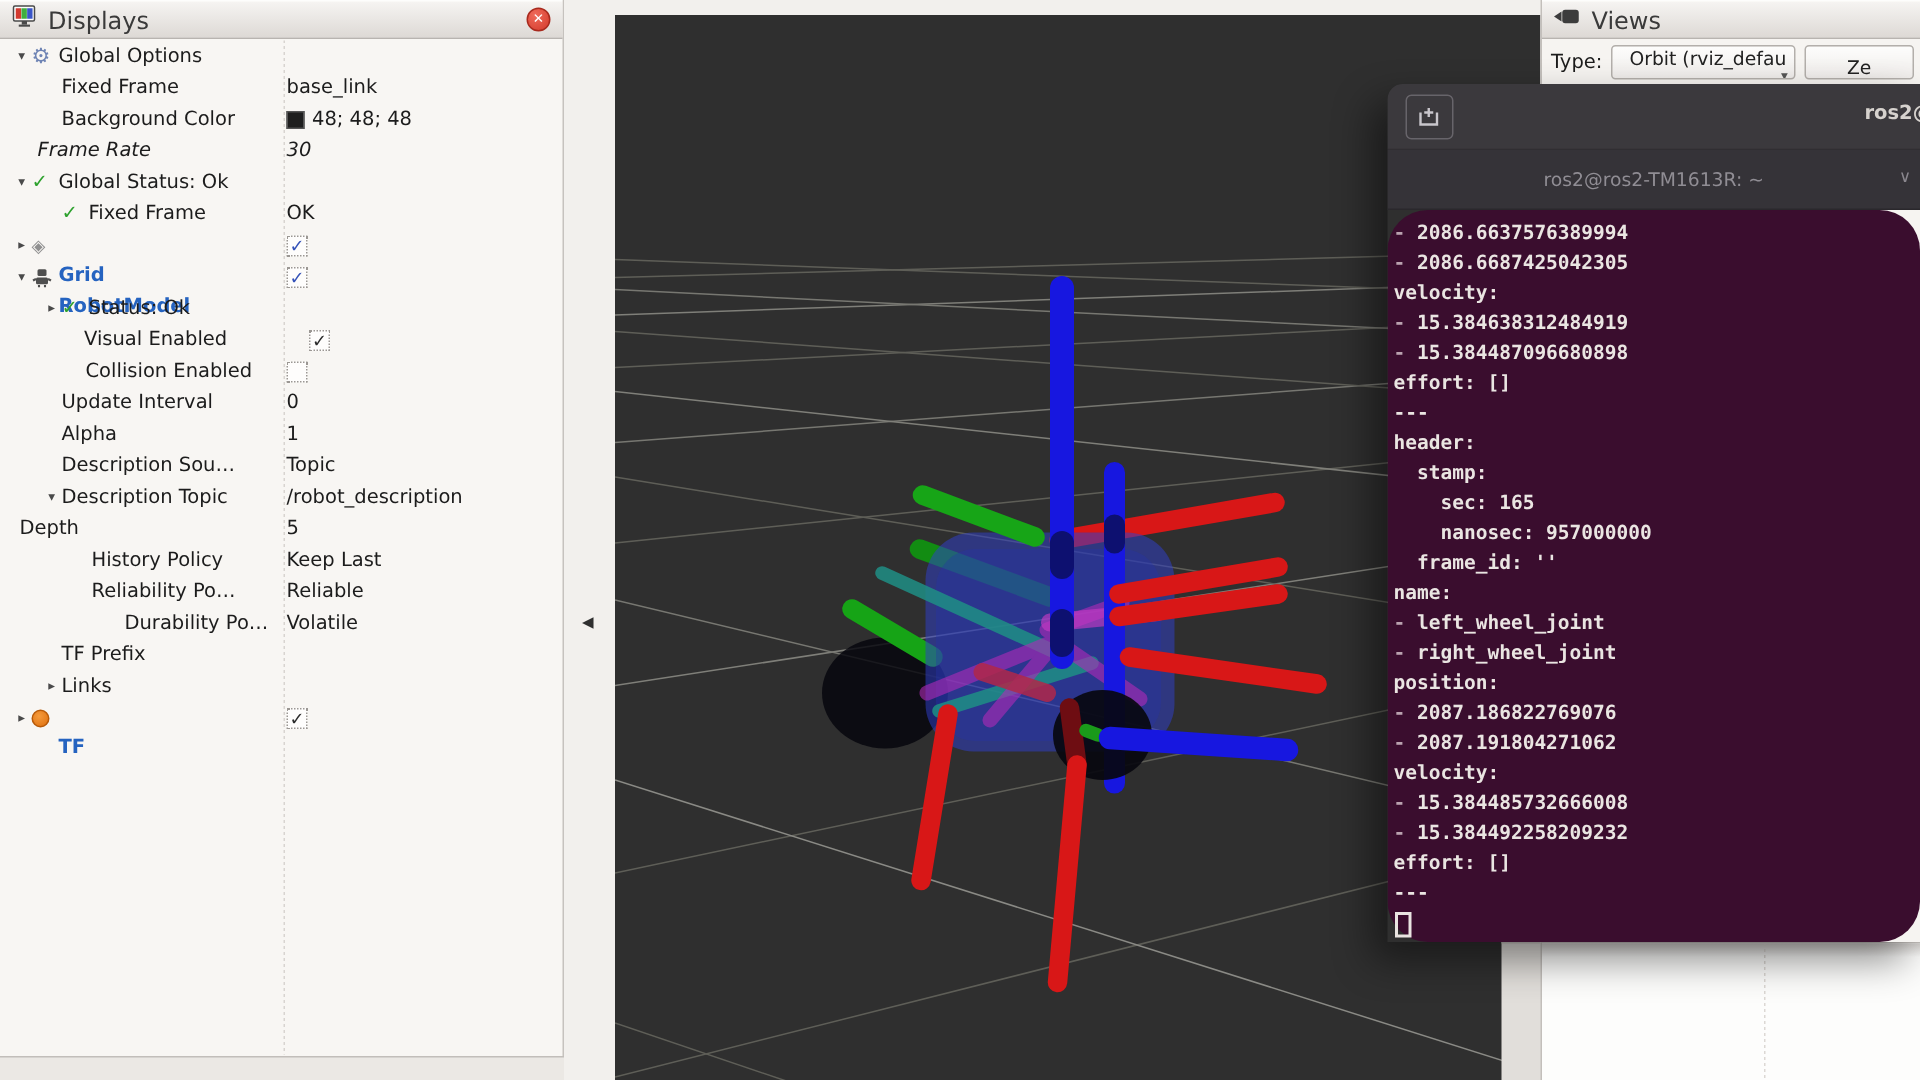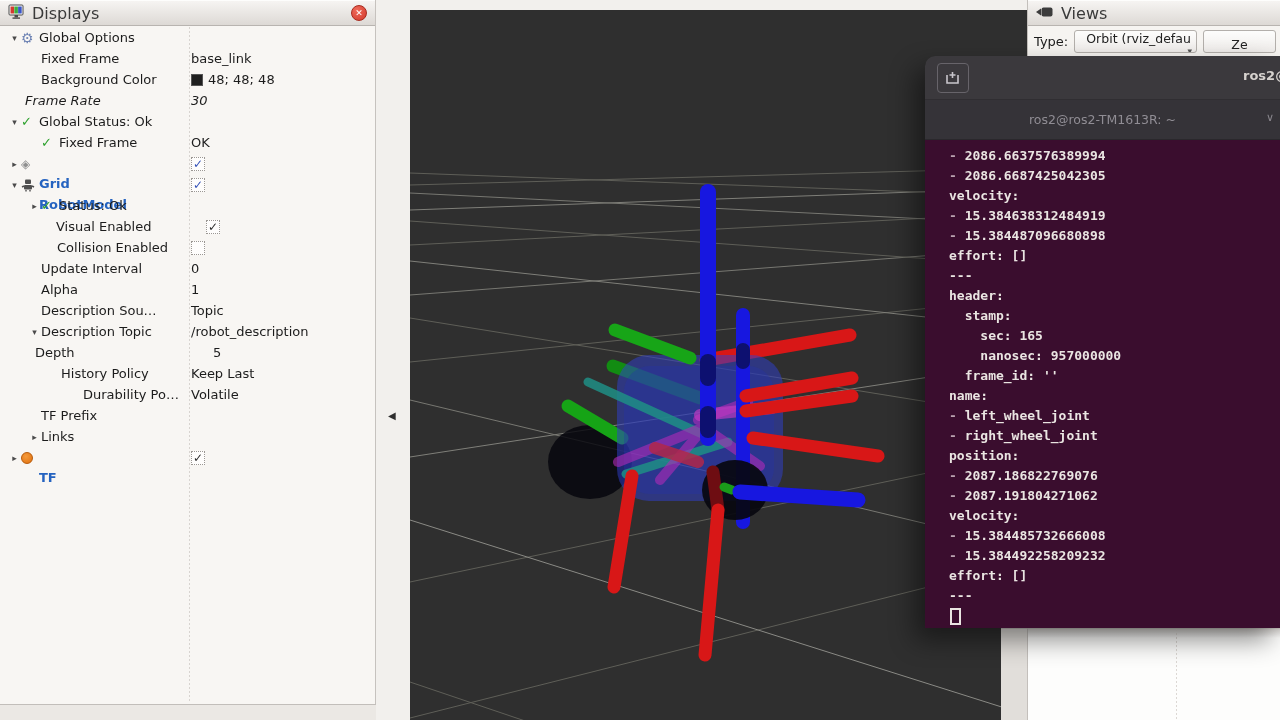--- a/index.html
+++ b/index.html
@@ -74,22 +74,22 @@
   #term-header { height:44px; background:#3b393d; position:relative; border-radius:10px 0 0 0;
     border-bottom:1px solid #302e32; }
   #term-newtab { position:absolute; left:12px; top:7px; width:32px; height:30px; border:1px solid #67646a;
     border-radius:4px; display:flex; align-items:center; justify-content:center; }
   #term-newtab svg { display:block; }
   #term-title { position:absolute; left:318px; top:12px; color:#d6d2ce; font-weight:bold; font-size:13px; white-space:nowrap; }
   #term-tabbar { height:40px; background:#353338; display:flex; align-items:center; justify-content:center;
     position:relative; border-bottom:1px solid #2a282c; }
   #term-tab-title { color:#908d94; font-size:12.5px; }
   #term-tab-chevron { position:absolute; right:6px; top:11px; color:#8a878e; font-size:11px; }
-  #term-body { height:488px; background:#3a0d2e; padding:6px 0 0 24px;
-    font-family:"DejaVu Sans Mono", monospace; font-size:13px; font-weight:bold; line-height:20px; color:#eae5e2; }
+  #term-body { height:488px; background:#3a0d2e; padding:6px 0 0 4px;
+    font-family:"DejaVu Sans Mono", monospace; font-size:13px; font-weight:bold; line-height:20px; color:#eae5e2;border-radius:27px; }
   .t-line { white-space:pre; height:20px; }
   .t-line .dash { color:#b9a2af; }
   #term-cursor { width:11px; height:17px; border:2px solid #e9e4e1; margin-top:2px; margin-left:1px; }
 </style>
 </head>
 <body>
 
 <div id="displays-panel">
   <div class="panel-titlebar">
     <span>
@@ -211,32 +211,39 @@
           <span>Topic</span>
         </span>
       </div>
       <div class="tree-row" style="padding-left: 28px;">
         <span class="expander">▾</span>
         <span class="rlabel">Description Topic</span>
         <span class="rvalue">
           <span>/robot_description</span>
         </span>
       </div>
-      <div class="tree-row" style=" margin-left: 22px;">
+      <div class="tree-row" style="">
         <span class="expander"></span>
         <span class="rlabel">Depth</span>
         <span class="rvalue">
           <span>5</span>
         </span>
       </div>
       <div class="tree-row" style="padding-left: 48px;">
         <span class="expander"></span>
         <span class="rlabel">History Policy</span>
         <span class="rvalue">
           <span>Keep Last</span>
+        </span>
+      </div>
+      <div class="tree-row" style="padding-left: 48px;">
+        <span class="expander"></span>
+        <span class="rlabel">Reliability Po…</span>
+        <span class="rvalue">
+          <span>Reliable</span>
         </span>
       </div>
       <div class="tree-row" style="padding-left: 70px;">
         <span class="expander"></span>
         <span class="rlabel">Durability Po…</span>
         <span class="rvalue">
           <span>Volatile</span>
         </span>
       </div>
       <div class="tree-row" style="padding-left: 28px;">

